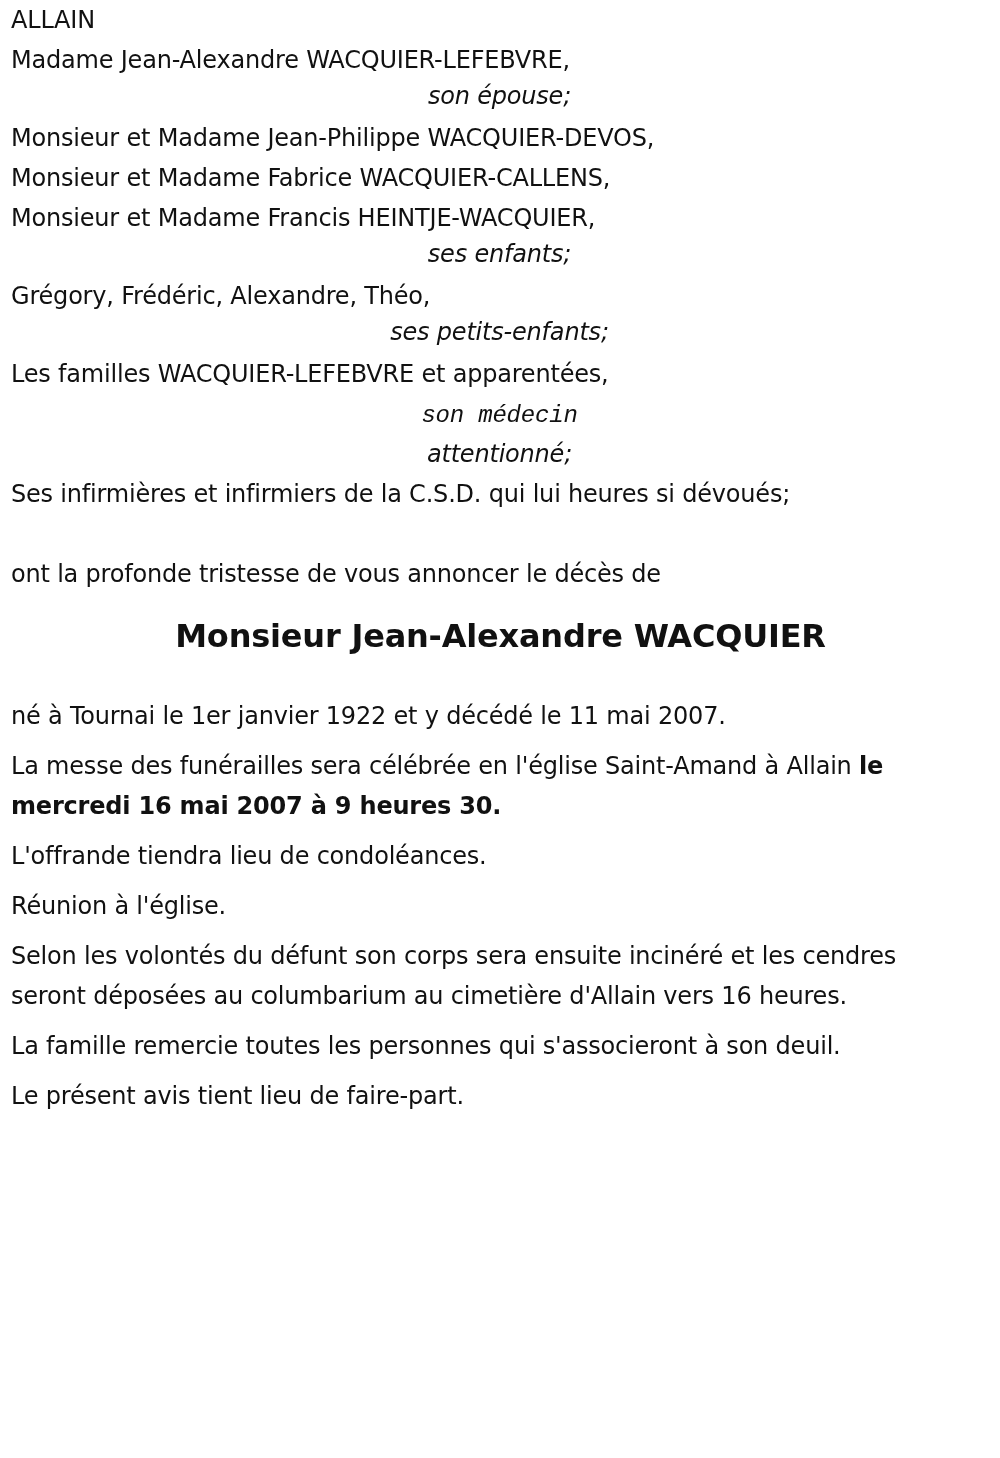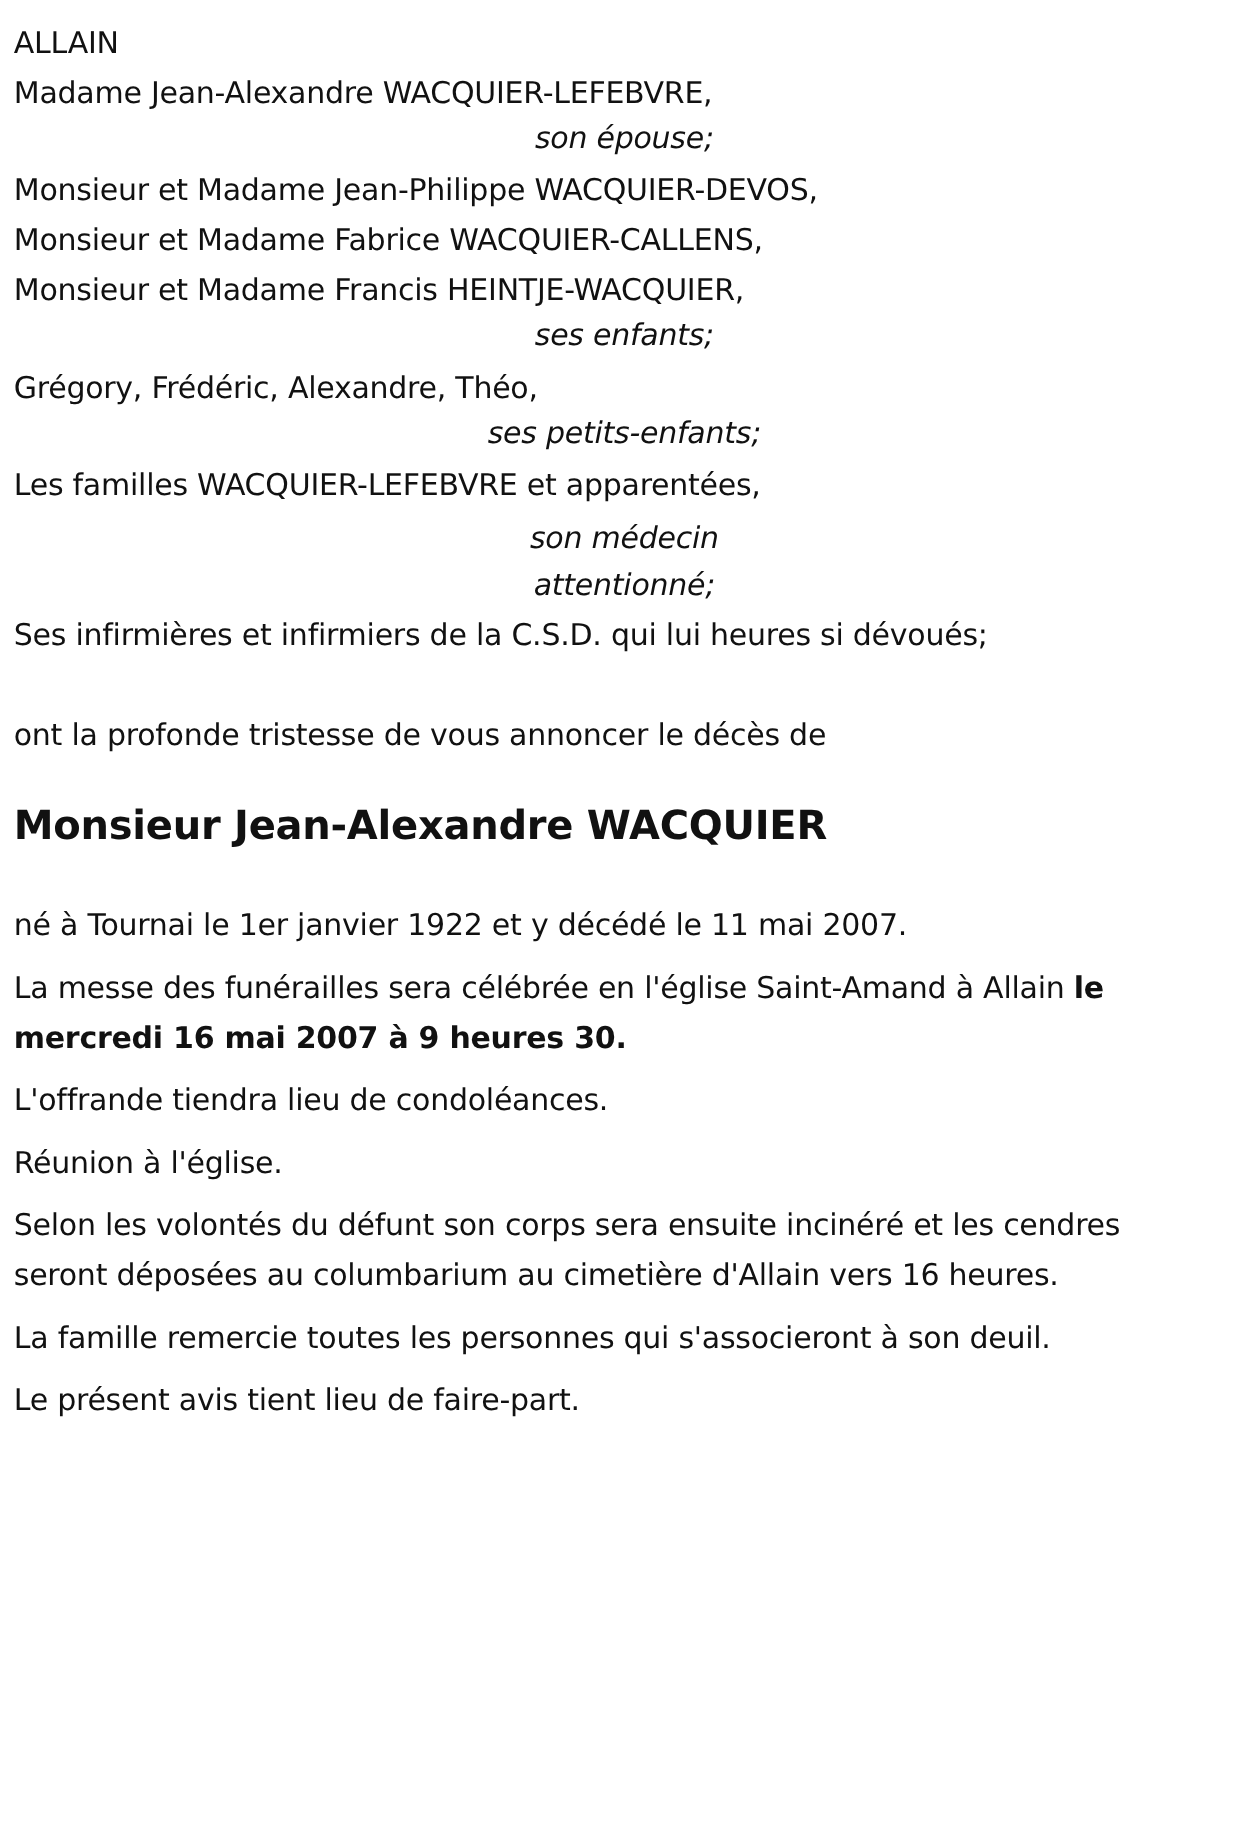--- a/index.html
+++ b/index.html
@@ -3,26 +3,26 @@
 <meta charset="utf-8">
 <style>
   html, body { margin: 0; padding: 0; background: #ffffff; }
   body {
     width: 1000px; height: 1458px; overflow: hidden;
     font-family: "DejaVu Sans", sans-serif;
     color: #111111;
     font-size: 24px;
     letter-spacing: -0.2px;
   }
-  .doc { position: relative; padding: 14px 10px 0 11px; }
+  .doc { position: relative; padding: 0 10px 0 11px; }
   .line { line-height: 40px; height: 40px; white-space: nowrap; }
   .role { text-align: center; font-style: italic; line-height: 32px; height: 32px; padding-right: 2px; }
   .gap-s { height: 6px; }
   .gap-m { height: 40px; }
-  .deceased { font-weight: bold; font-size: 32px; line-height: 40px; height: 40px; margin: 32px 0 0 0; }
+  .deceased { font-weight: bold; font-size: 32px; line-height: 40px; height: 40px; margin: 22px 0 0 0; text-align: center; }
   .para { line-height: 40px; margin-bottom: 10px; white-space: normal; }
   .bold { font-weight: bold; }
 </style>
 </head>
 <body>
 
 <div class="doc">
   <div class="line">ALLAIN</div>
 
   <div class="line">Madame Jean-Alexandre WACQUIER-LEFEBVRE,</div>
@@ -33,21 +33,21 @@
   <div class="line">Monsieur et Madame Fabrice WACQUIER-CALLENS,</div>
   <div class="line">Monsieur et Madame Francis HEINTJE-WACQUIER,</div>
   <div class="role">ses enfants;</div>
   <div class="gap-s"></div>
 
   <div class="line">Grégory, Frédéric, Alexandre, Théo,</div>
   <div class="role">ses petits-enfants;</div>
   <div class="gap-s"></div>
 
   <div class="line">Les familles WACQUIER-LEFEBVRE et apparentées,</div>
-  <div class="role" style="height:40px;line-height:44px;">son médecin</div>
+  <div class="role" style="height:40px;line-height:44px;font-family:Liberation Mono, monospace;">son médecin</div>
   <div class="role" style="height:40px;line-height:40px;">attentionné;</div>
 
   <div class="line">Ses infirmières et infirmiers de la C.S.D. qui lui heures si dévoués;</div>
 
   <div class="gap-m"></div>
   <div class="line">ont la profonde tristesse de vous annoncer le décès de</div>
 
   <div class="deceased">Monsieur Jean-Alexandre WACQUIER</div>
 
 

